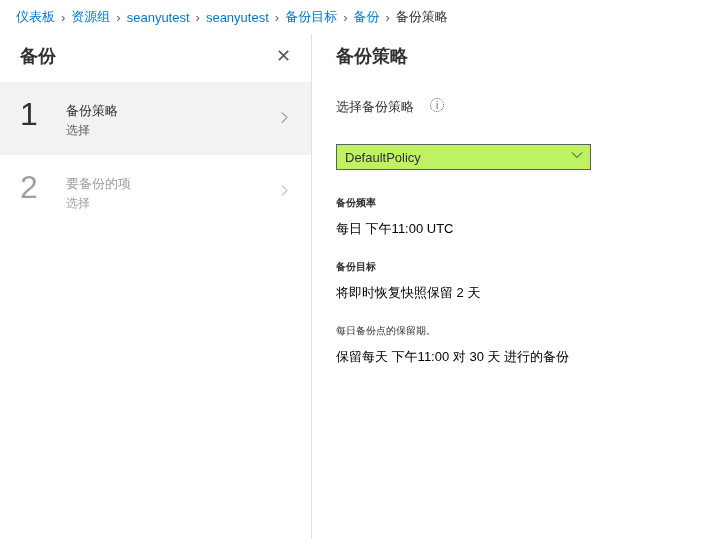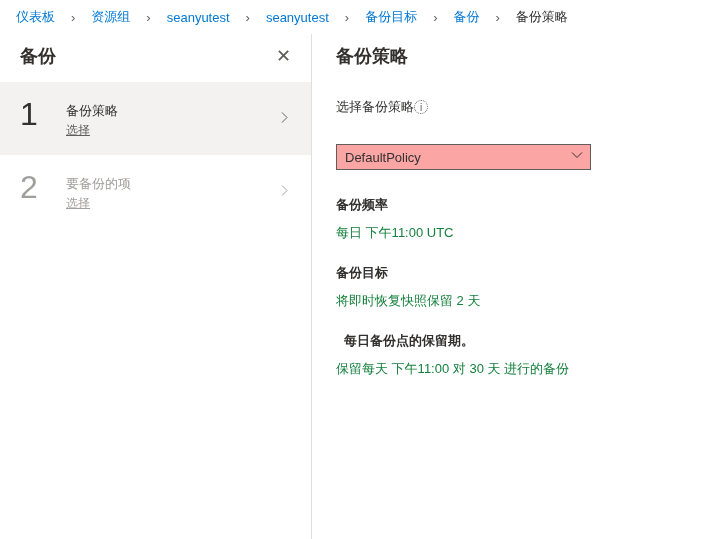--- a/index.html
+++ b/index.html
@@ -15,21 +15,21 @@
       width: 703px;
       height: 539px;
       overflow: hidden;
     }
     .breadcrumb {
       padding: 8px 16px;
       font-size: 13px;
       display: flex;
       align-items: center;
       flex-wrap: wrap;
-      gap: 16px;
+      gap: 6px;
     }
     .breadcrumb a {
       color: #0078d4;
       text-decoration: none;
       cursor: pointer;
     }
     .breadcrumb .sep {
       color: #605e5c;
     }
     .breadcrumb .current {
@@ -91,21 +91,20 @@
       padding-top: 4px;
     }
     .step-title {
       font-size: 13px;
       color: #323130;
     }
     .step-sub {
       font-size: 12px;
       color: #605e5c;
       margin-top: 2px;
-      text-decoration: underline;
     }
     .step-chevron {
       position: absolute;
       right: 20px;
       top: 50%;
       transform: translateY(-50%);
       color: #605e5c;
     }
     .right-panel {
       flex: 1;
@@ -114,22 +113,21 @@
     .right-panel h2 {
       font-size: 18px;
       font-weight: 600;
       margin-bottom: 30px;
     }
     .field-label {
       font-size: 13px;
       color: #323130;
       margin-bottom: 6px;
       display: flex;
-      align-items: center;
-      gap: 0;
+      gap: 16px;
     }
     .info-icon {
       display: inline-flex;
       align-items: center;
       justify-content: center;
       width: 14px;
       height: 14px;
       border: 1px dotted #605e5c;
       border-radius: 50%;
       font-size: 10px;
@@ -140,41 +138,41 @@
       position: relative;
       width: 255px;
       margin-bottom: 26px;
     }
     .select-input {
       width: 100%;
       height: 26px;
       border: 1px solid #605e5c;
       padding: 0 28px 0 8px;
       font-size: 13px;
-      background: #fca5a5;
+      background: #bef264;
       display: flex;
       align-items: center;
       cursor: pointer;
       margin-top: 28px;
     }
     .select-chevron {
       position: absolute;
       right: 8px;
       top: 50%;
       transform: translateY(-50%);
       pointer-events: none;
     }
     .section-title {
-      font-size: 13px;
+      font-size: 10px;
       font-weight: 700;
       margin-bottom: 10px;
     }
     .section-value {
       font-size: 13px;
-      color: #15803d;
+      color: #000000;
       margin-bottom: 22px;
     }
     svg.chev {
       width: 12px;
       height: 12px;
     }
   </style>
 </head>
 <body>
 
@@ -244,17 +242,17 @@
           </svg>
       </span>
     </div>
 
     <div class="section-title">备份频率</div>
     <div class="section-value">每日 下午11:00 UTC</div>
 
     <div class="section-title">备份目标</div>
     <div class="section-value">将即时恢复快照保留 2 天</div>
 
-    <div class="section-title" style="font-weight:700;margin-left:8px;">每日备份点的保留期。</div>
+    <div class="section-title" style="font-weight:400;">每日备份点的保留期。</div>
     <div class="section-value">保留每天 下午11:00 对 30 天 进行的备份</div>
   </div>
 
 </div>
 
 </body></html>

